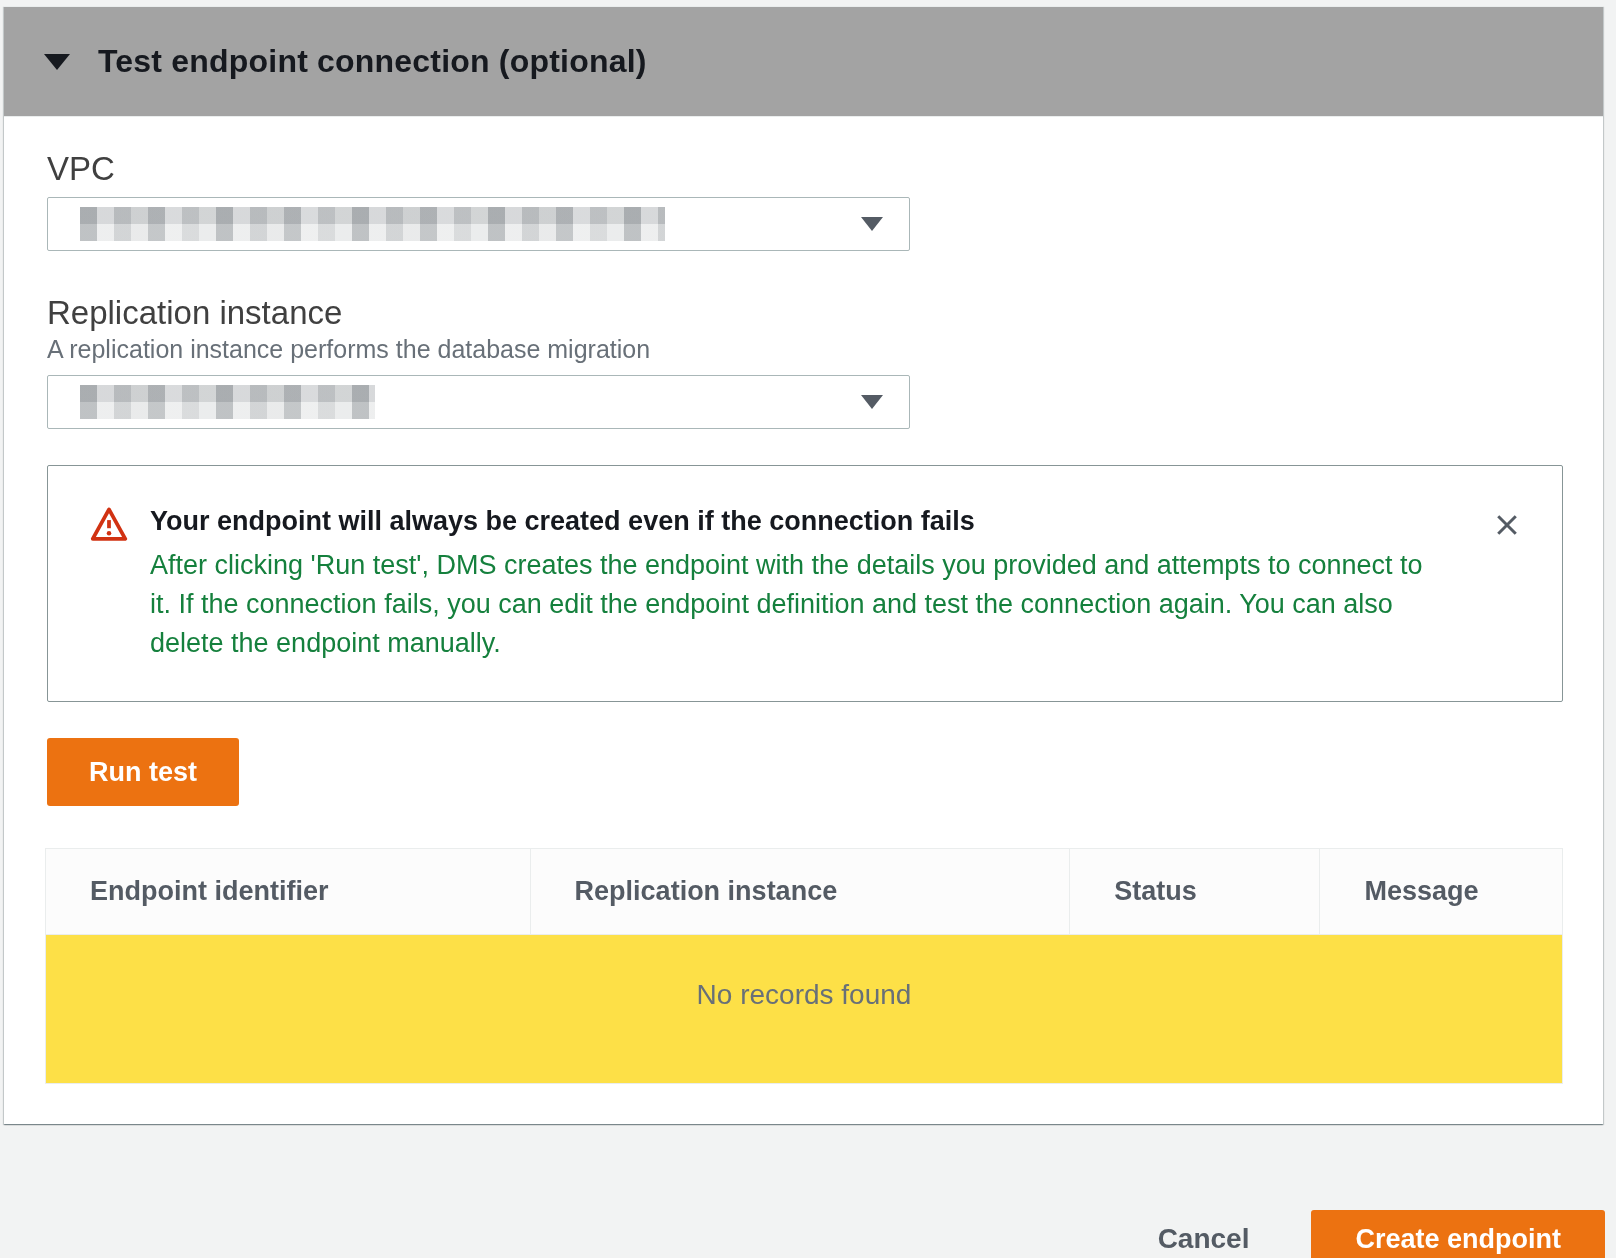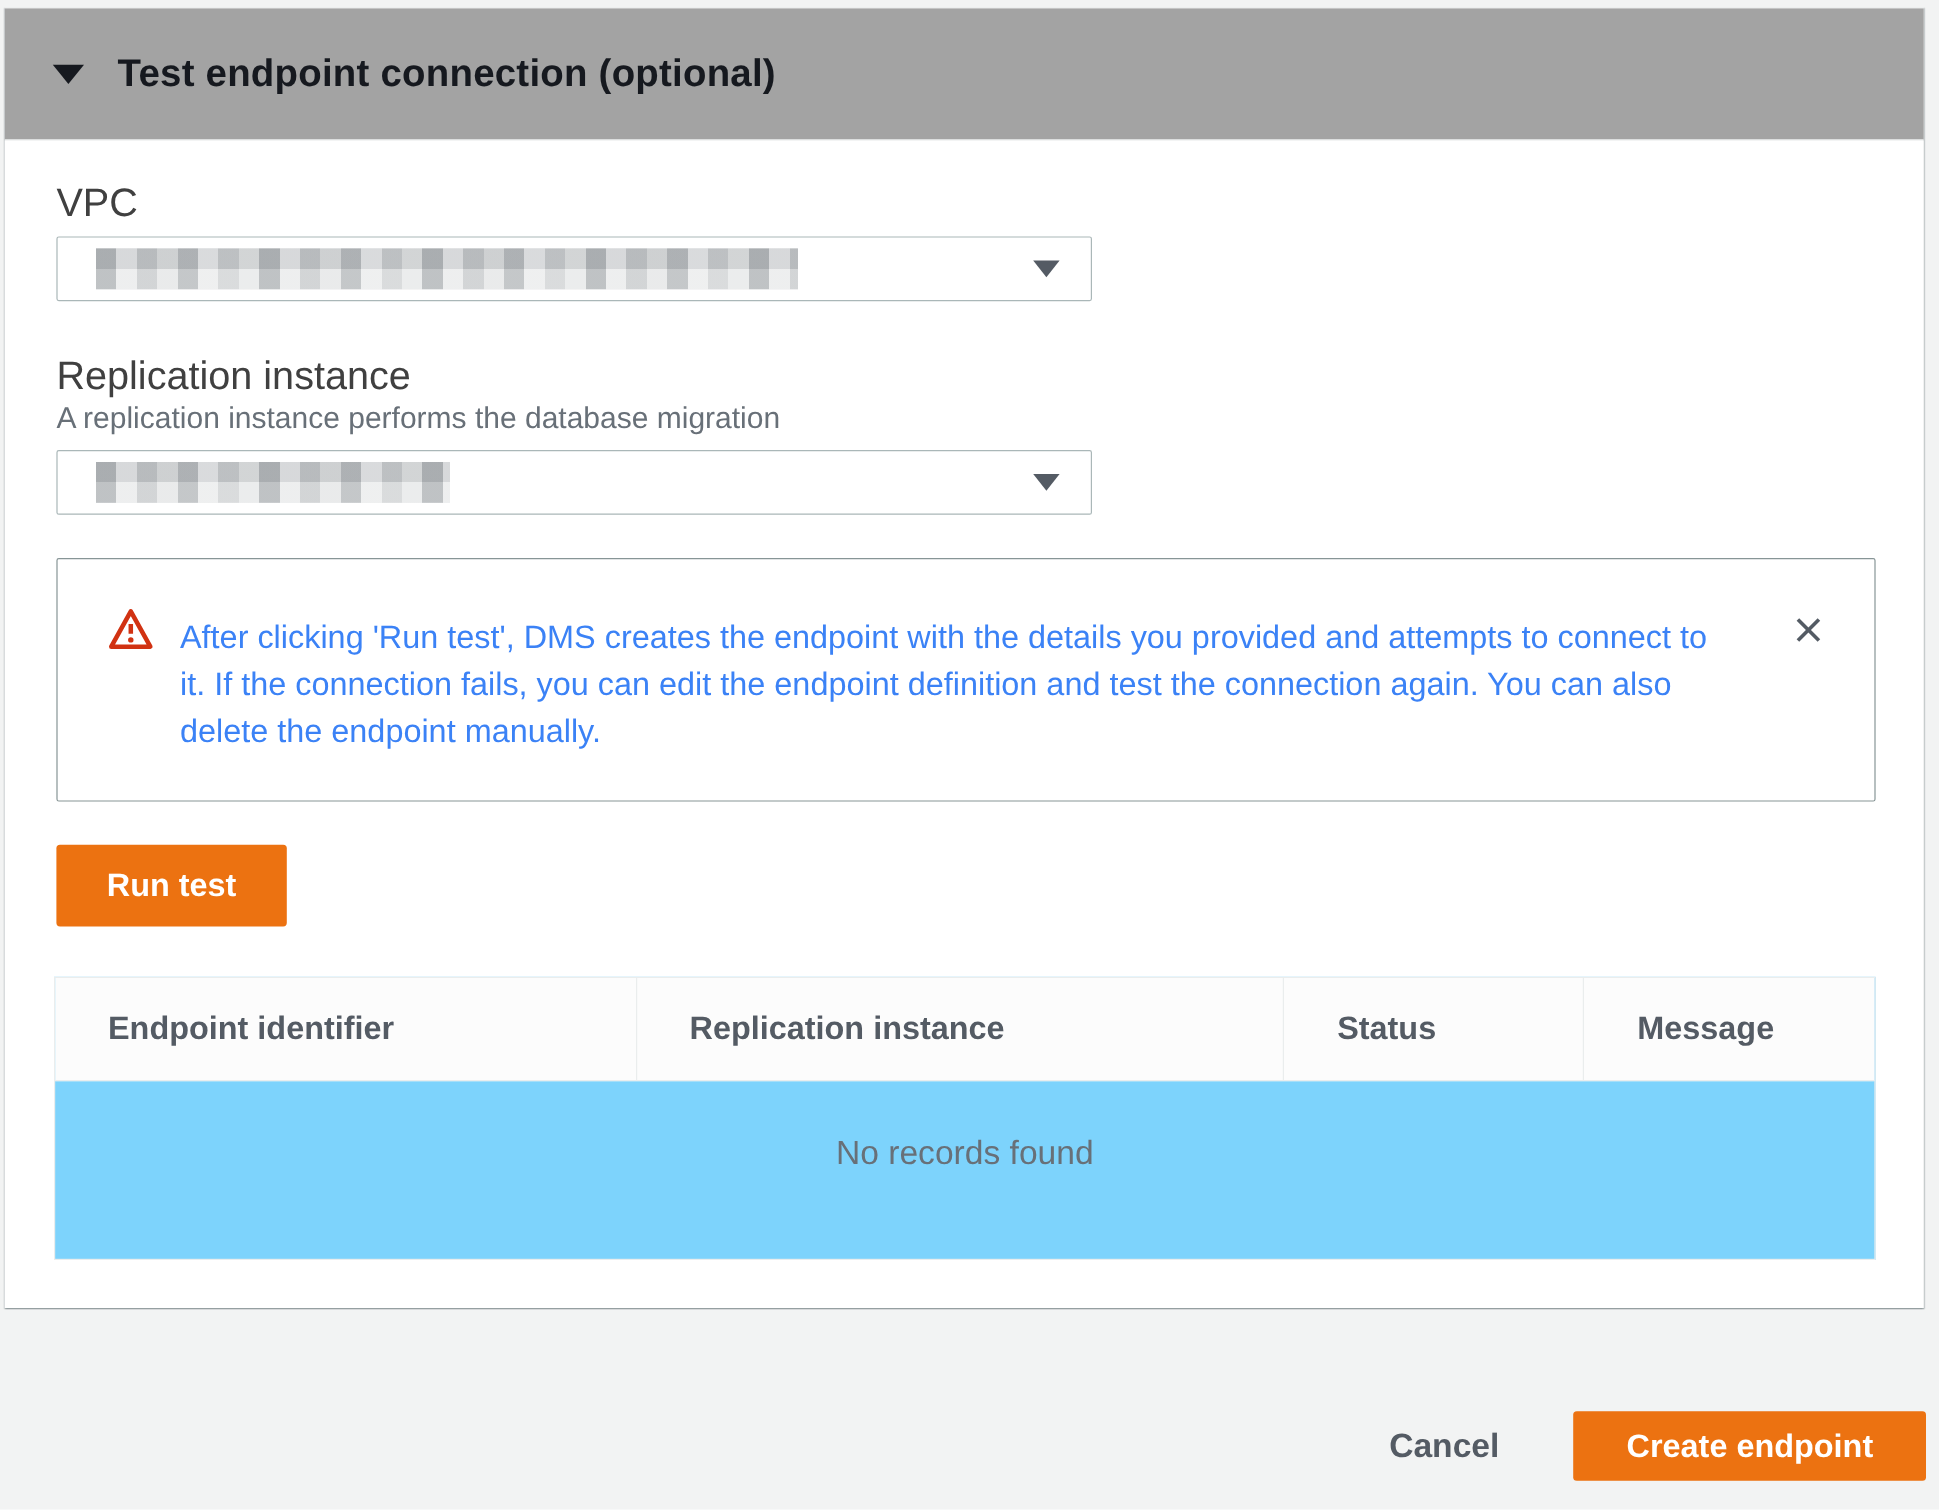--- a/index.html
+++ b/index.html
@@ -83,21 +83,21 @@
     margin-top: 36px;
     border: 1px solid #879596;
     border-radius: 2px;
     background: #fff;
     padding: 38px 120px 38px 42px;
     display: flex;
     align-items: flex-start;
   }
   .alert-icon { flex: 0 0 auto; margin-top: 2px; margin-right: 22px; }
   .alert-title { font-size: 27px; line-height: 34px; font-weight: 700; color: #16191f; }
-  .alert-body  { font-size: 27px; line-height: 39px; color: #3b82f6; margin-top: 8px; max-width: 1310px; }
+  .alert-body  { font-size: 27px; line-height: 39px; color: #15803d; margin-top: 8px; max-width: 1310px; }
   .alert-close {
     position: absolute;
     top: 40px; right: 36px;
     background: transparent;
     border: none;
     cursor: pointer;
     padding: 4px;
     line-height: 0;
   }
 
@@ -112,21 +112,21 @@
     font-weight: 700;
     cursor: pointer;
   }
   .run-test-btn { margin-top: 36px; height: 68px; padding: 0 42px; }
 
   
   .results-table {
     margin-top: 42px;
     margin-left: -2px;
     border: 1px solid #eaeded;
-    background: #7dd3fc;
+    background: #fde047;
   }
   .thead { display: flex; height: 86px; align-items: stretch; border-bottom: 1px solid #eaeded; background: #fcfcfc; }
   .th {
     display: flex; align-items: center;
     padding-left: 44px;
     font-size: 27px; font-weight: 700; color: #545b64;
   }
   .th + .th { border-left: 1px solid #eaeded; }
   .th-endpoint { width: 31.9%; }
   .th-replication { width: 35.6%; }
@@ -193,20 +193,21 @@
 
     <div class="alert">
       <span class="alert-icon">
         <svg width="38" height="36" viewBox="0 0 24 23">
           <path d="M12 2.2 L22.4 21 H1.6 Z" fill="none" stroke="#d13212" stroke-width="2.4" stroke-linejoin="round"></path>
           <line x1="12" y1="9" x2="12" y2="14.2" stroke="#d13212" stroke-width="2.4"></line>
           <circle cx="12" cy="17.4" r="1.45" fill="#d13212"></circle>
         </svg>
       </span>
       <div class="alert-content">
+        <div class="alert-title">Your endpoint will always be created even if the connection fails</div>
         <div class="alert-body">After clicking 'Run test', DMS creates the endpoint with the details you provided and attempts to connect to it. If the connection fails, you can edit the endpoint definition and test the connection again. You can also delete the endpoint manually.</div>
       </div>
       <button class="alert-close" aria-label="Dismiss">
         <svg width="30" height="30" viewBox="0 0 24 24">
           <line x1="5" y1="5" x2="19" y2="19" stroke="#545b64" stroke-width="2.4"></line>
           <line x1="19" y1="5" x2="5" y2="19" stroke="#545b64" stroke-width="2.4"></line>
         </svg>
       </button>
     </div>
 

